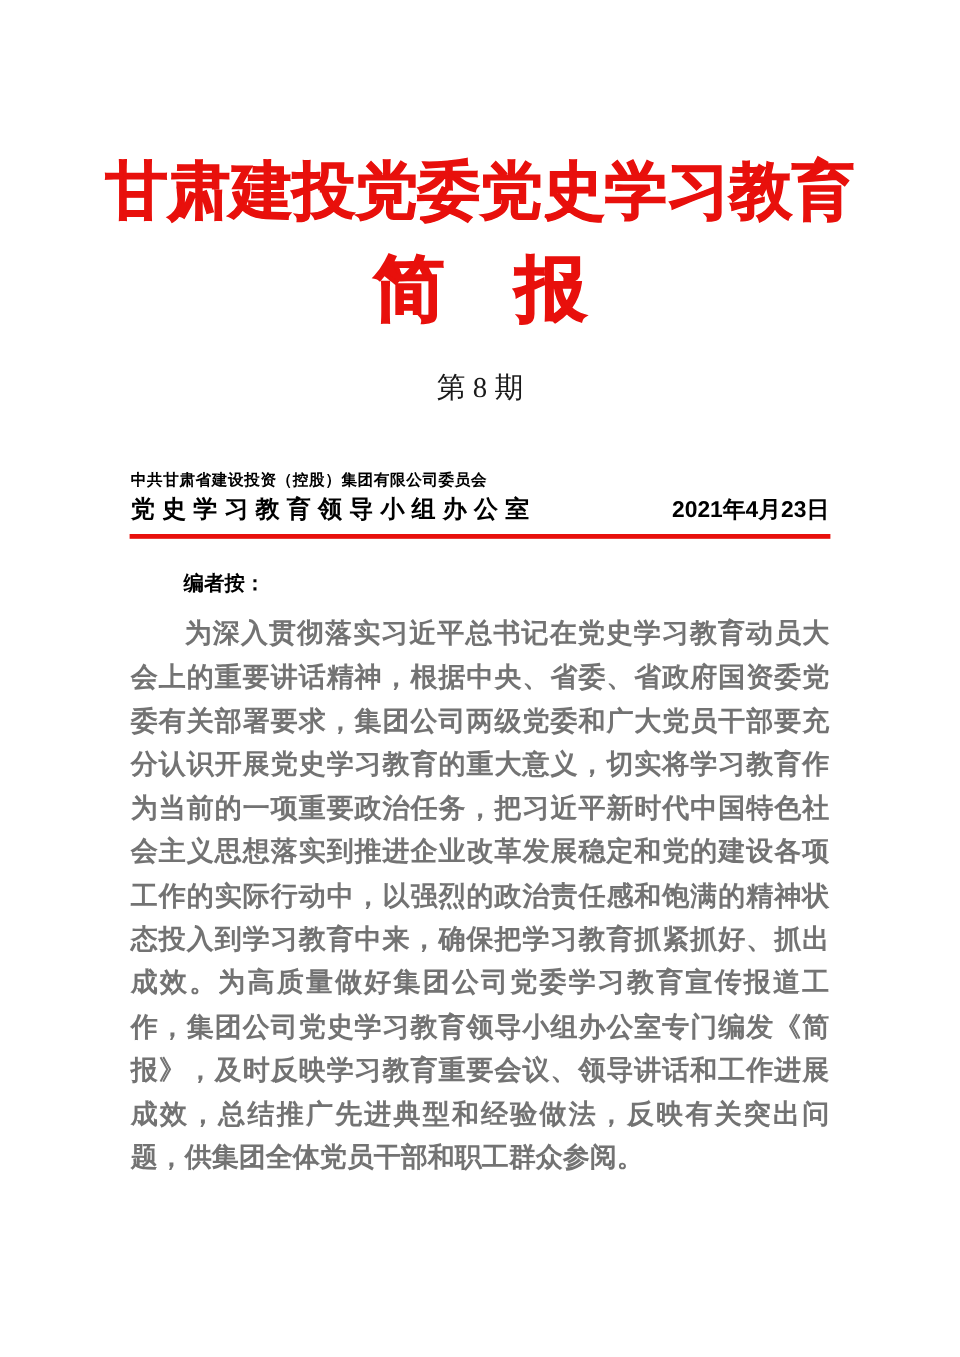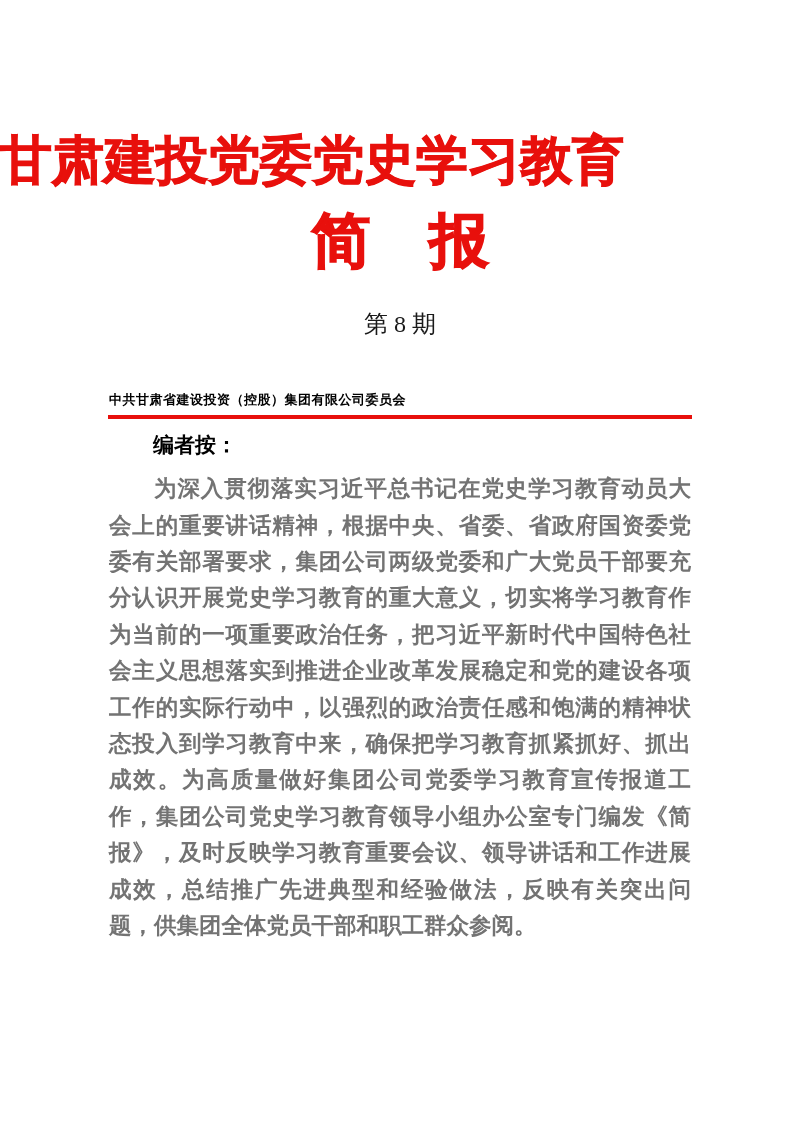--- a/index.html
+++ b/index.html
@@ -10,21 +10,21 @@
     position: relative;
     width: 800px;
     height: 1131px;
     margin: 0 auto;
     background: #ffffff;
     overflow: hidden;
   }
   
   .main-title {
     margin-top: 128px;
-    text-align: left;
+    text-align: center;
     color: var(--accent);
     font-family: "Liberation Sans", sans-serif;
     font-weight: 900;
     font-size: 52px;
     line-height: 1.25;
     letter-spacing: 0px;
     -webkit-text-stroke: 1px var(--accent);
   }
   
   .bulletin-title {
@@ -81,25 +81,25 @@
   }
   .red-rule {
     width: 584px;
     height: 4px;
     margin: 7px auto 0 auto;
     background: var(--accent);
   }
   
   .editor-note-label {
     width: 582px;
-    margin: 12px auto 0 auto;
+    margin: 26px auto 0 auto;
     padding-left: 44px;
     font-family: Liberation Serif, serif;
     font-weight: 900;
-    font-size: 21px;
+    font-size: 17px;
     color: #000000;
   }
   .body-paragraph {
     width: 582px;
     margin: 12px auto 2px auto;
     font-family: "Liberation Serif", serif;
     font-weight: bold;
     font-size: 22.5px;
     line-height: 36.4px;
     color: #737373;
@@ -113,20 +113,24 @@
 <div class="page">
 
   <div class="main-title">甘肃建投党委党史学习教育</div>
 
   <div class="bulletin-title">简　报</div>
 
   <div class="issue-number">第 8 期</div>
 
   <div class="masthead">
     <div class="org-line1">中共甘肃省建设投资（控股）集团有限公司委员会</div>
+    <div class="org-row">
+      <div class="org-line2">党史学习教育领导小组办公室</div>
+      <div class="issue-date">2021年4月23日</div>
+    </div>
   </div>
 
   <div class="red-rule"></div>
 
   <div class="editor-note-label">编者按：</div>
 
   <div class="body-paragraph">为深入贯彻落实习近平总书记在党史学习教育动员大会上的重要讲话精神，根据中央、省委、省政府国资委党委有关部署要求，集团公司两级党委和广大党员干部要充分认识开展党史学习教育的重大意义，切实将学习教育作为当前的一项重要政治任务，把习近平新时代中国特色社会主义思想落实到推进企业改革发展稳定和党的建设各项工作的实际行动中，以强烈的政治责任感和饱满的精神状态投入到学习教育中来，确保把学习教育抓紧抓好、抓出成效。为高质量做好集团公司党委学习教育宣传报道工作，集团公司党史学习教育领导小组办公室专门编发《简报》，及时反映学习教育重要会议、领导讲话和工作进展成效，总结推广先进典型和经验做法，反映有关突出问题，供集团全体党员干部和职工群众参阅。</div>
 
 </div>
 

